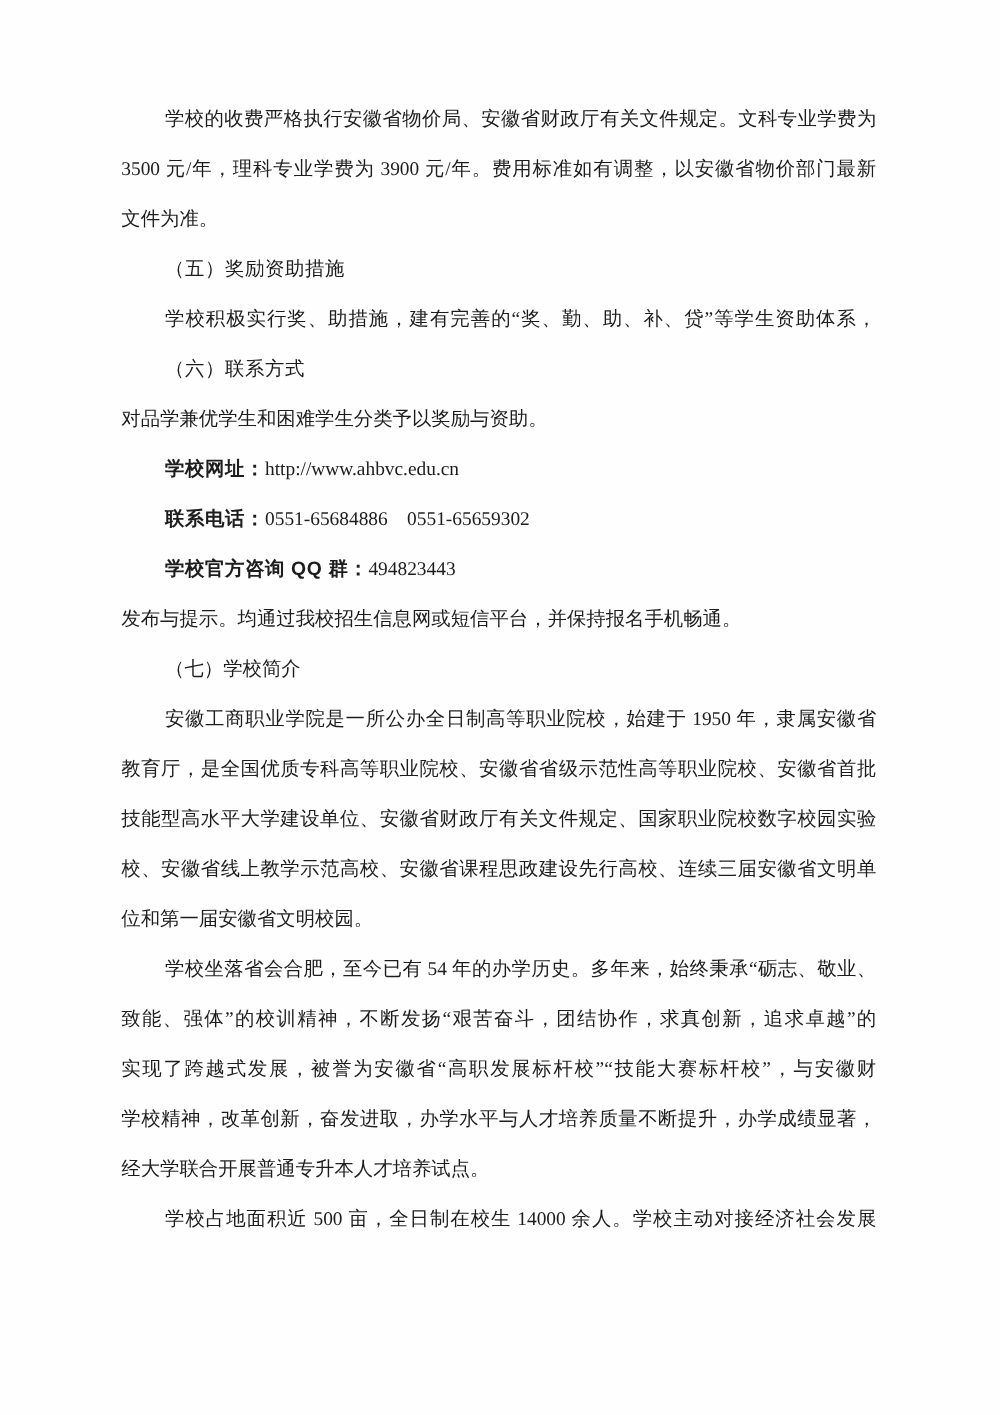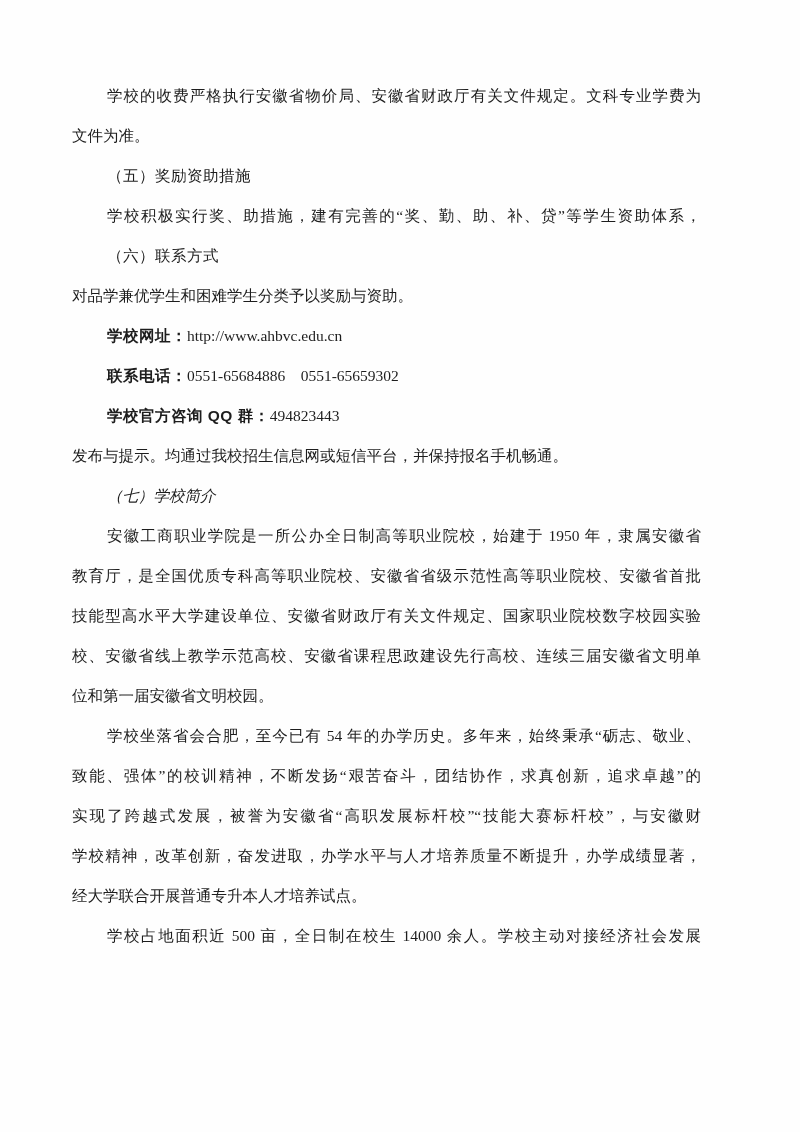--- a/index.html
+++ b/index.html
@@ -8,58 +8,59 @@
     height: 1132px;
     background: #fdfdfd;
     overflow: hidden;
     font-family: "Liberation Serif", "DejaVu Serif", serif;
   }
   .page {
     box-sizing: border-box;
     width: 800px;
     height: 1132px;
     background: #fefefe;
-    padding: 76px 99px 0 72px;
+    padding: 76px 99px 0 97px;
     color: #1d1d1d;
   }
   .ln {
     height: 40px;
     line-height: 40px;
     font-size: 15.5px;
     text-align: justify;
     text-justify: inter-character;
     overflow: hidden;
   }
   .full { text-align-last: justify; }
   .end  { text-align: left; text-align-last: left; }
   .ind  { text-indent: 35px; }
   .hd {
     font-family: "Liberation Sans", "DejaVu Sans", sans-serif;
     font-weight: 400;
     text-align: left;
     text-align-last: left;
     letter-spacing: 0.5px;
   }
-  .hd-plain { text-align: center; text-align-last: left; font-style: italic; }
+  .hd-plain { text-align: center; text-align-last: left; }
   .lbl {
     font-family: "Liberation Sans", "DejaVu Sans", sans-serif;
     font-weight: 700;
     letter-spacing: 0.5px;
   }
   .val {
     font-family: "Liberation Serif", "DejaVu Serif", serif;
     white-space: pre;
   }
 </style>
 </head>
 <body>
 
 <main class="page">
 
   <div class="ln full ind">学校的收费严格执行安徽省物价局、安徽省财政厅有关文件规定。文科专业学费为</div>
+  <div class="ln full">3500 元/年，理科专业学费为 3900 元/年。费用标准如有调整，以安徽省物价部门最新</div>
   <div class="ln end">文件为准。</div>
 
   <div class="ln hd ind">（五）奖励资助措施</div>
 
   <div class="ln full ind">学校积极实行奖、助措施，建有完善的“奖、勤、助、补、贷”等学生资助体系，</div>
   <div class="ln hd ind">（六）联系方式</div>
 
   <div class="ln end">对品学兼优学生和困难学生分类予以奖励与资助。</div>
 
   <div class="ln end ind">

